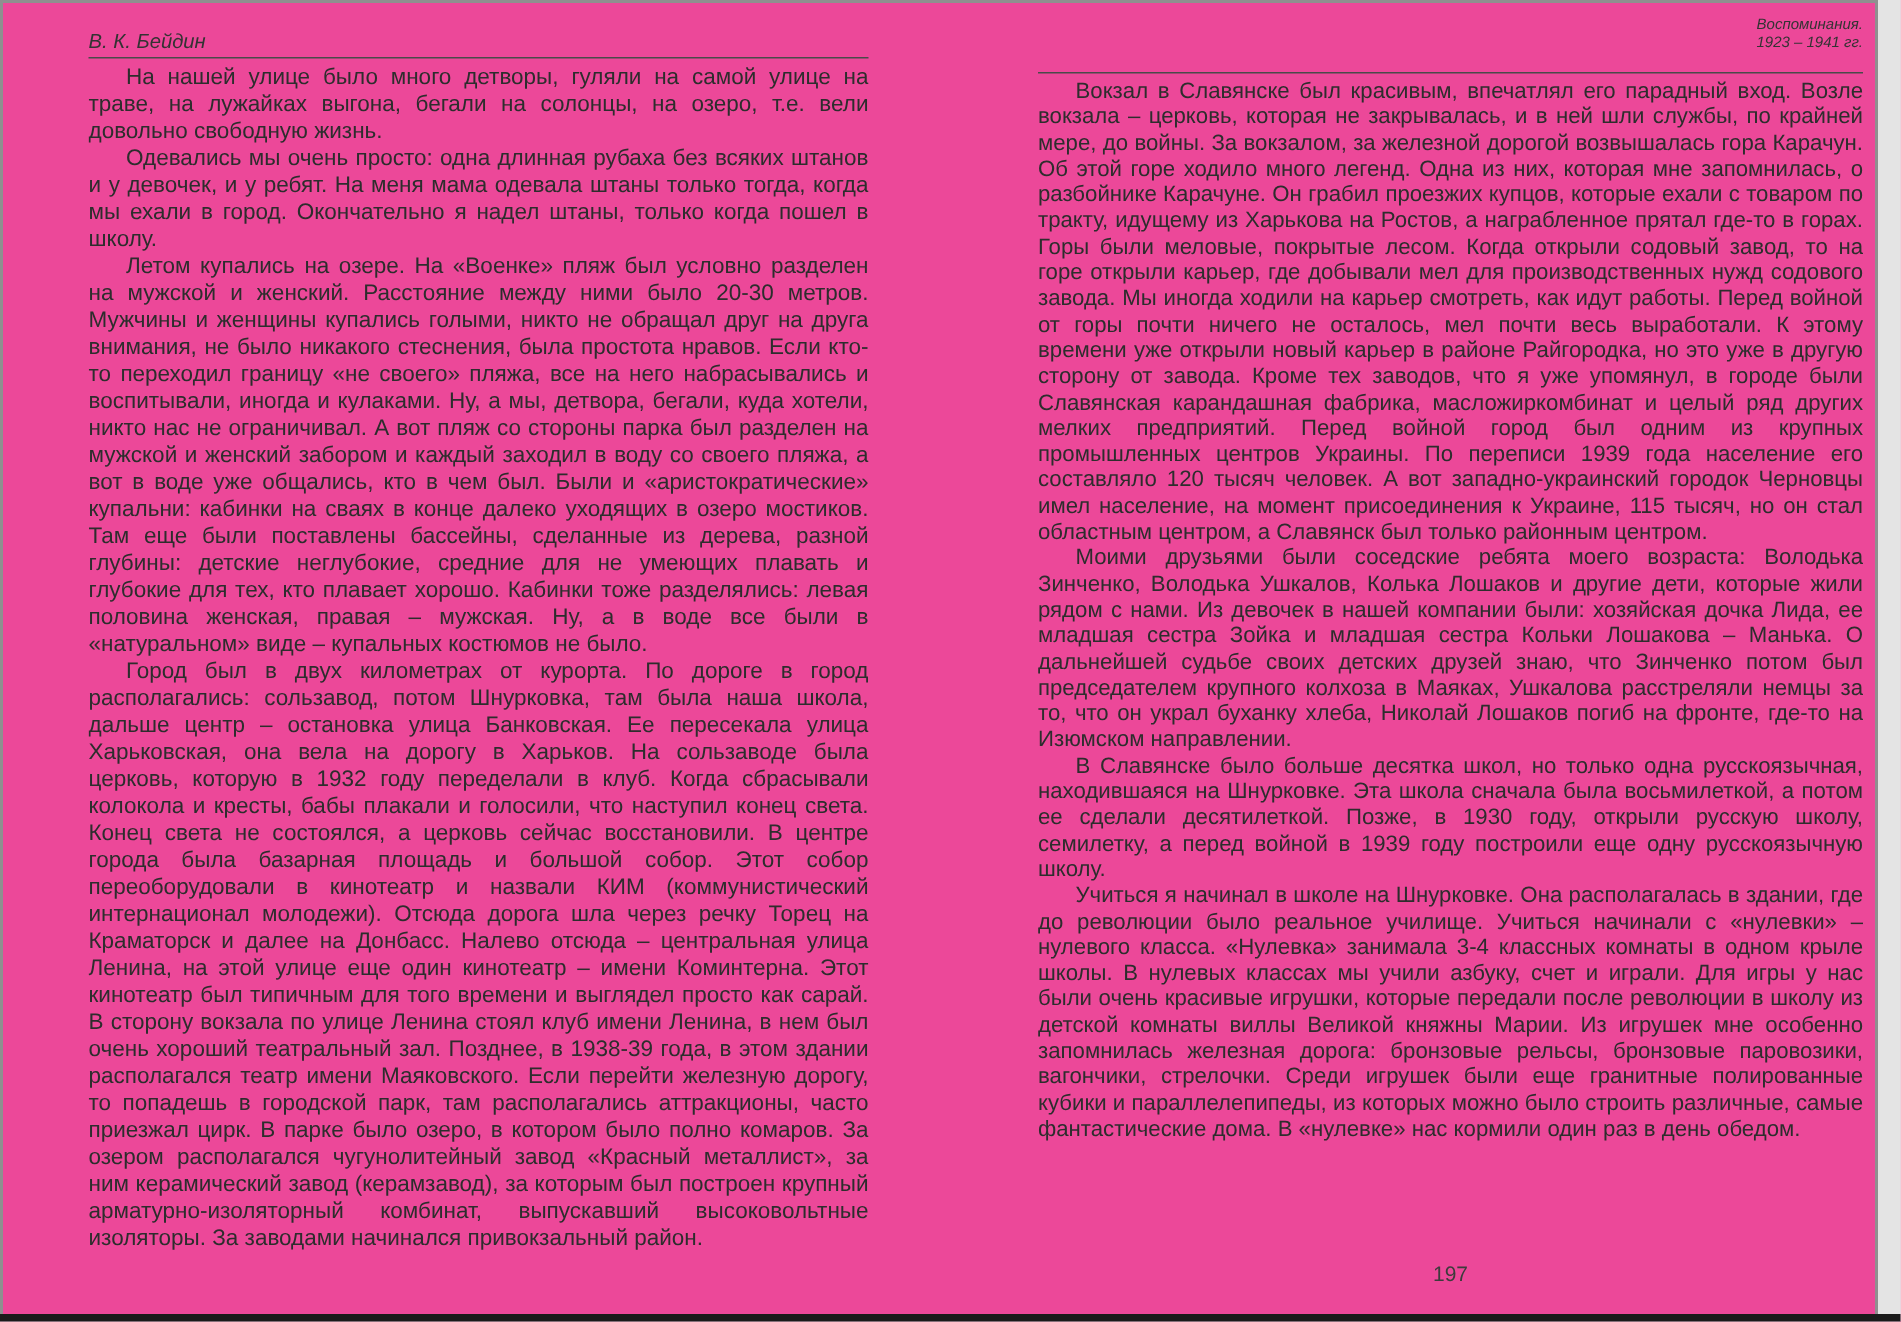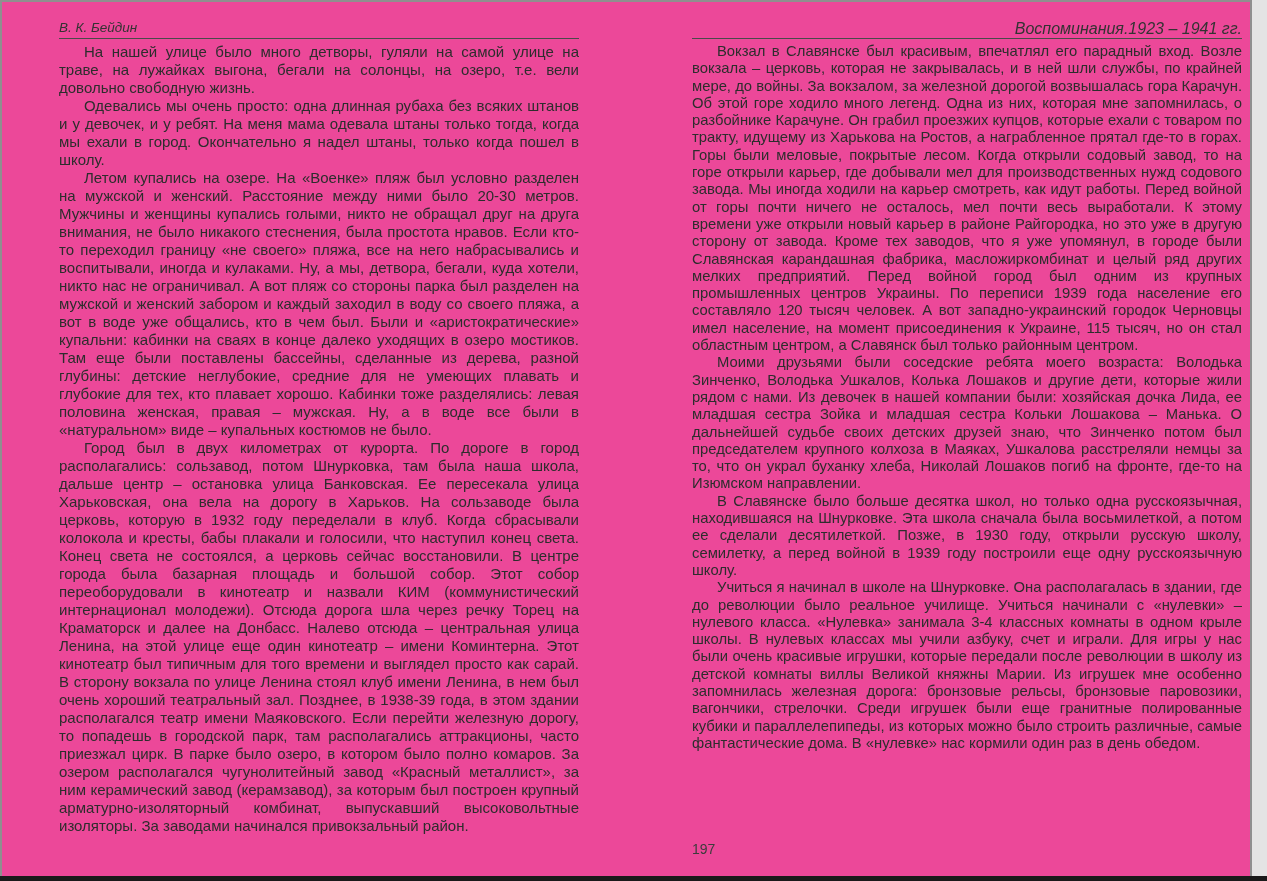--- a/index.html
+++ b/index.html
@@ -54,24 +54,25 @@
     box-sizing: content-box;
   }
   .phead-left {
     display: flex;
     align-items: flex-end;
     padding-bottom: 3px;
     font-size: 13.5px;
   }
   .phead-right {
     display: flex;
+    flex-direction: column;
     justify-content: flex-end;
     align-items: flex-end;
-    padding-bottom: 3px;
-    font-size: 16px;
+    padding-bottom: 13px;
+    font-size: 10px;
     line-height: 12px;
     text-align: right;
   }
   .pbody {
     margin-top: 4px;
     flex: 1 1 auto;
     overflow: hidden;
     text-align: justify;
     color: #2d2d2d;
   }
@@ -81,21 +82,21 @@
     margin: 0;
     text-indent: 25px;
     hyphens: none;
   }
   .pagenum {
     flex: 0 0 auto;
     font-size: 14px;
     color: #3c3c3c;
     padding-bottom: 9px;
   }
-  .pagenum-right { text-align: left; }
+  .pagenum-right { text-align: center; }
 </style>
 </head>
 <body>
 
 <div class="scan">
 
   <section class="col col-left">
     <header class="phead phead-left">
       <span>В. К. Бейдин</span>
     </header>

